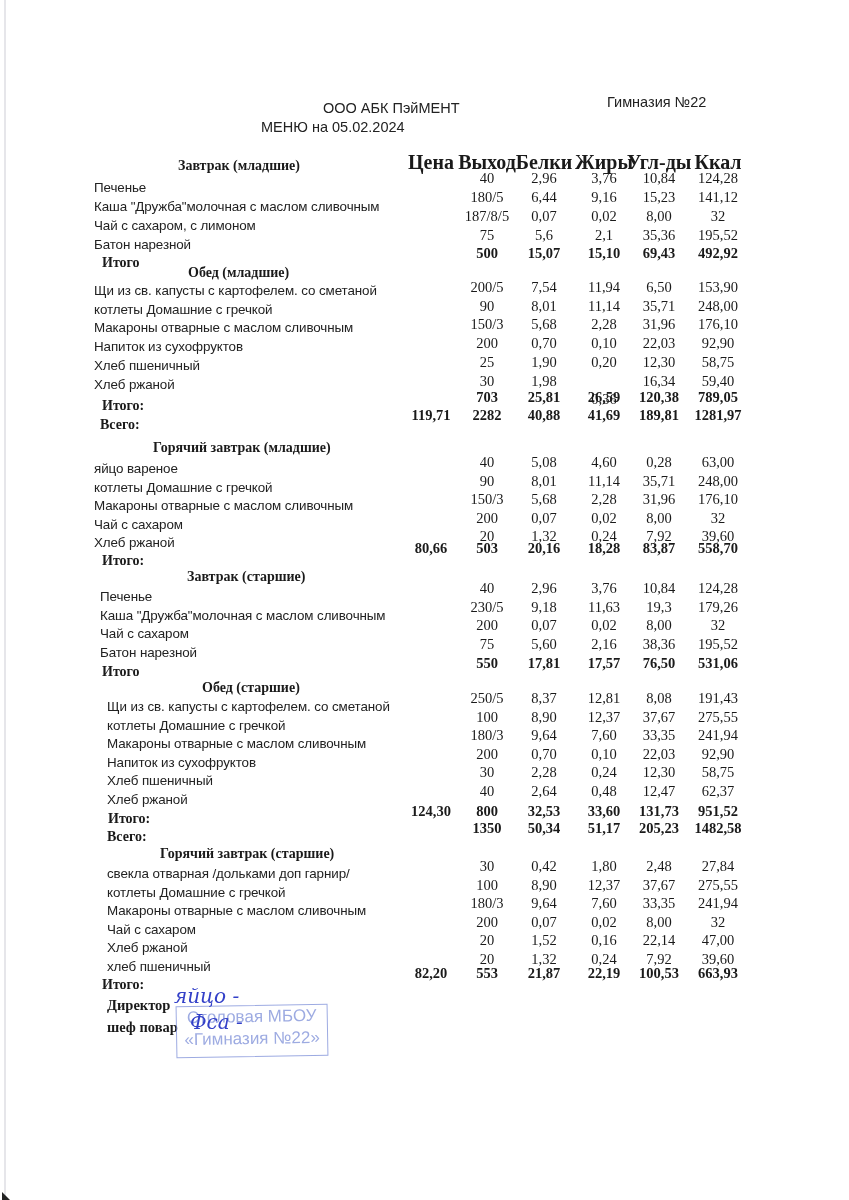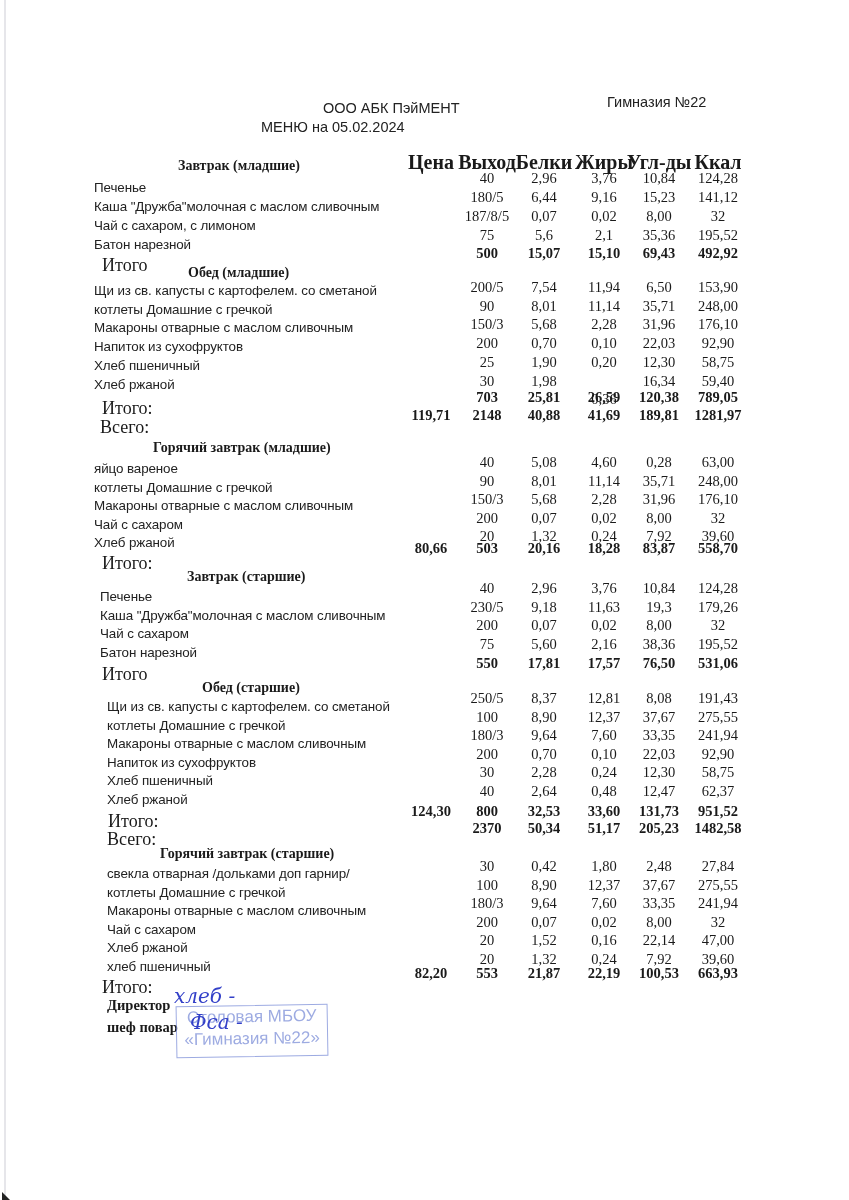--- a/index.html
+++ b/index.html
@@ -11,21 +11,21 @@
     .corner-mark { position: absolute; left: 2px; bottom: 0; width: 0; height: 0;
       border-left: 8px solid #222; border-top: 8px solid transparent; }
     .hdr { position: absolute; font-family: "Liberation Sans", sans-serif; font-size: 14.5px; color: #222; }
     #org { left: 323px; top: 100px; }
     #school { left: 607px; top: 94px; }
     #menu-date { left: 261px; top: 119px; }
 
     .sheet { position: absolute; left: 0; top: 0; width: 849px; }
     .name { position: absolute; left: 94px; font-family: "Liberation Sans", sans-serif; font-size: 13.4px; color: #222; white-space: nowrap; letter-spacing: -0.1px; }
     .sec-title { position: absolute; font-family: "Liberation Serif", serif; font-weight: bold; font-size: 14px; white-space: nowrap; }
-    .lbl { position: absolute; left: 100px; font-weight: normal; font-size: 18px; }
+    .lbl { position: absolute; left: 100px; font-weight: bold; font-size: 14px; }
     .num { position: absolute; font-size: 14.5px; text-align: center; width: 70px; white-space: nowrap; }
     .b { font-weight: bold; }
     .c-price { left: 396px; }
     .c-out { left: 452px; }
     .c-prot { left: 509px; }
     .c-fat { left: 569px; }
     .c-carb { left: 624px; }
     .c-kcal { left: 683px; }
     .colhead { position: absolute; top: 151px; font-weight: bold; font-size: 20px; text-align: center; width: 70px; }
 
@@ -124,21 +124,21 @@
     <div class="num c-carb" style="top: 372.5px;">16,34</div>
     <div class="num c-kcal" style="top: 372.5px;">59,40</div>
     <div class="lbl" style="top: 398px; left: 102px;">Итого:</div>
     <div class="num b c-out" style="top: 389px;">703</div>
     <div class="num b c-prot" style="top: 389px;">25,81</div>
     <div class="num b c-fat" style="top: 389px;">26,59</div>
     <div class="num b c-carb" style="top: 389px;">120,38</div>
     <div class="num b c-kcal" style="top: 389px;">789,05</div>
     <div class="lbl" style="top: 417px; left: 100px;">Всего:</div>
     <div class="num b c-price" style="top: 407px;">119,71</div>
-    <div class="num b c-out" style="top: 407px;">2148</div>
+    <div class="num b c-out" style="top: 407px;">2282</div>
     <div class="num b c-prot" style="top: 407px;">40,88</div>
     <div class="num b c-fat" style="top: 407px;">41,69</div>
     <div class="num b c-carb" style="top: 407px;">189,81</div>
     <div class="num b c-kcal" style="top: 407px;">1281,97</div>
     <div class="sec-title" style="top: 440px; left: 153px;">Горячий завтрак (младшие)</div>
     <div class="name" style="top: 461px; left: 94px;">яйцо вареное</div>
     <div class="num c-out" style="top: 454px;">40</div>
     <div class="num c-prot" style="top: 454px;">5,08</div>
     <div class="num c-fat" style="top: 454px;">4,60</div>
     <div class="num c-carb" style="top: 454px;">0,28</div>
@@ -243,21 +243,21 @@
     <div class="num c-carb" style="top: 783px;">12,47</div>
     <div class="num c-kcal" style="top: 783px;">62,37</div>
     <div class="lbl" style="top: 811px; left: 108px;">Итого:</div>
     <div class="num b c-price" style="top: 803px;">124,30</div>
     <div class="num b c-out" style="top: 803px;">800</div>
     <div class="num b c-prot" style="top: 803px;">32,53</div>
     <div class="num b c-fat" style="top: 803px;">33,60</div>
     <div class="num b c-carb" style="top: 803px;">131,73</div>
     <div class="num b c-kcal" style="top: 803px;">951,52</div>
     <div class="lbl" style="top: 829px; left: 107px;">Всего:</div>
-    <div class="num b c-out" style="top: 820px;">2370</div>
+    <div class="num b c-out" style="top: 820px;">1350</div>
     <div class="num b c-prot" style="top: 820px;">50,34</div>
     <div class="num b c-fat" style="top: 820px;">51,17</div>
     <div class="num b c-carb" style="top: 820px;">205,23</div>
     <div class="num b c-kcal" style="top: 820px;">1482,58</div>
     <div class="sec-title" style="top: 846px; left: 160px;">Горячий завтрак (старшие)</div>
     <div class="name" style="top: 866px; left: 107px;">свекла отварная /дольками доп гарнир/</div>
     <div class="num c-out" style="top: 858px;">30</div>
     <div class="num c-prot" style="top: 858px;">0,42</div>
     <div class="num c-fat" style="top: 858px;">1,80</div>
     <div class="num c-carb" style="top: 858px;">2,48</div>
@@ -300,14 +300,14 @@
     <div class="num b c-carb" style="top: 965px;">100,53</div>
     <div class="num b c-kcal" style="top: 965px;">663,93</div>
   </div>
 
 <div class="sign-label" style="top:997px">Директор</div>
 <div class="sign-label" style="top:1019px">шеф повар</div>
 <div class="stamp">
   <div>Столовая МБОУ</div>
   <div>«Гимназия №22»</div>
 </div>
-<div class="sig" style="left:174px; top:984px;">хлеб ‑</div>
+<div class="sig" style="left:174px; top:984px;">яйцо ‑</div>
 <div class="sig" style="left:190px; top:1010px;">Фса ‑</div>
 
 </body></html>

